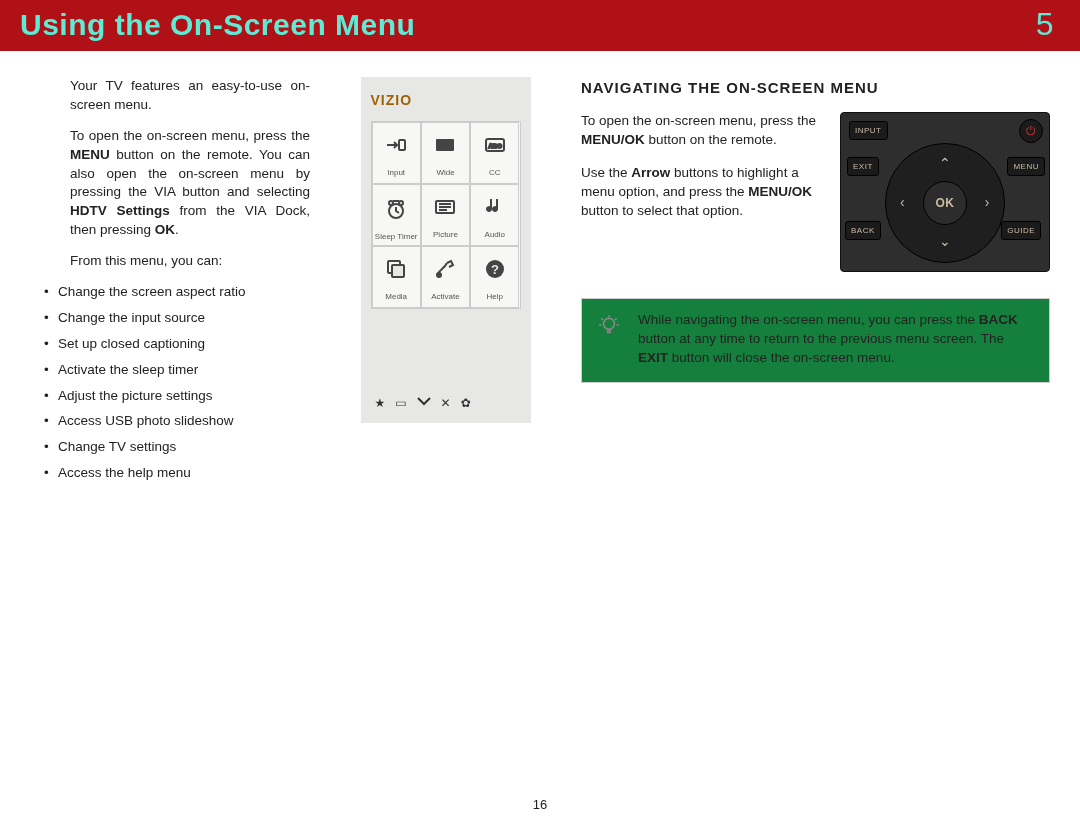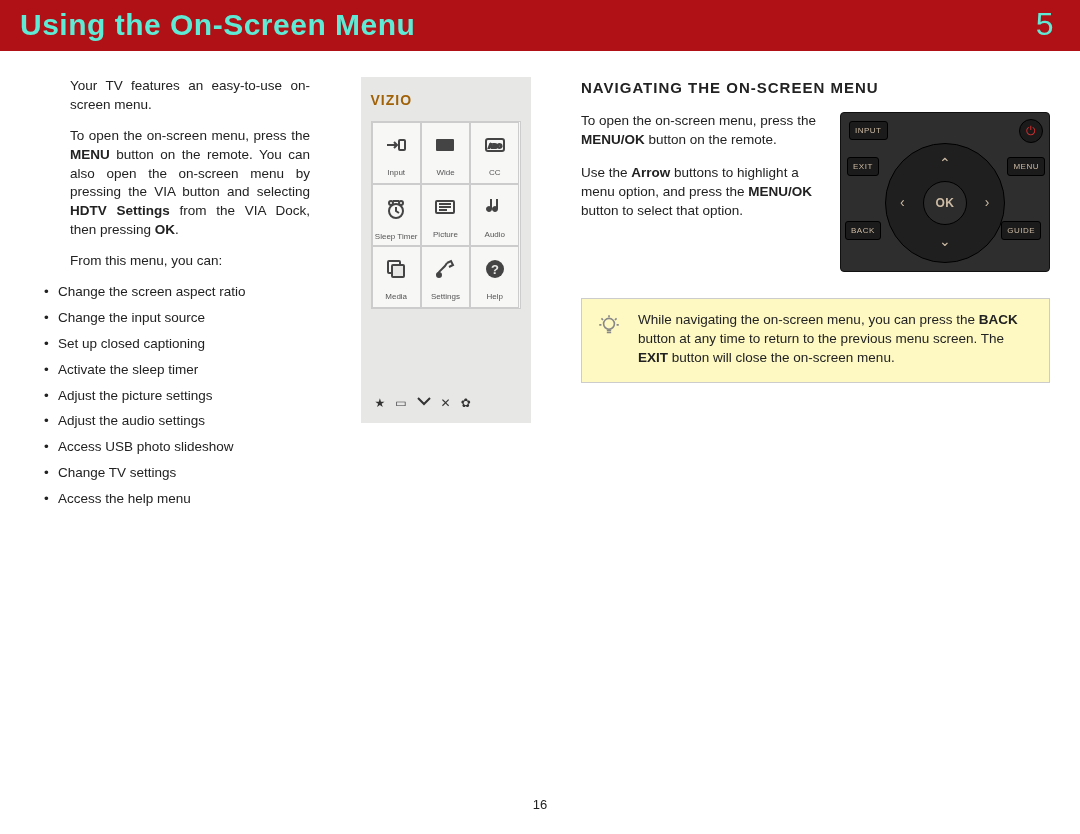--- a/index.html
+++ b/index.html
@@ -144,21 +144,21 @@
     font-size: 12px; color:#cdbba4; font-weight:600;
   }
   .remote .arr { position:absolute; color:#cdbba4; font-size:14px; }
   .remote .up    { top: 10px;  left: 50%; transform:translateX(-50%);}
   .remote .down  { bottom: 10px; left: 50%; transform:translateX(-50%);}
   .remote .l     { left: 14px;  top: 50%;  transform:translateY(-50%);}
   .remote .r     { right: 14px; top: 50%;  transform:translateY(-50%);}
 
   .tipbox {
     border: 1px solid #ccc;
-    background: #fef9c3;
+    background: #15803d;
     padding: 12px 16px 14px 56px;
     position: relative;
     font-size: 13.5px;
     line-height: 1.4;
   }
   .tipbox .bulb {
     position: absolute;
     left: 14px; top: 14px;
     width: 26px; height: 26px;
   }
@@ -183,21 +183,20 @@
     <p>
       <span>To open the on-screen menu, press the </span><span class="bold">MENU</span><span> button on the remote. You can also open the on-screen menu by pressing the VIA button and selecting </span><span class="bold">HDTV Settings</span><span> from the VIA Dock, then pressing </span><span class="bold">OK</span><span>.</span>
     </p>
     <p>From this menu, you can:</p>
     <ul>
       <li>Change the screen aspect ratio</li>
       <li>Change the input source</li>
       <li>Set up closed captioning</li>
       <li>Activate the sleep timer</li>
       <li>Adjust the picture settings</li>
-      <li>Adjust the audio settings</li>
       <li>Access USB photo slideshow</li>
       <li>Change TV settings</li>
       <li>Access the help menu</li>
     </ul>
   </div>
 
   <div class="col col-mid">
     <div class="vizio">
       <div class="vizio-logo">VIZIO</div>
       <div class="vizio-grid">
@@ -267,21 +266,21 @@
           <span>Media</span>
         </div>
         <div class="vcell">
           <span class="ic">
             <svg viewBox="0 0 24 24" fill="none" stroke="#444" stroke-width="2">
                 <path d="M4 18c3-6 7-6 10-12"></path>
                 <path d="M14 6l4-2 2 4-4 2"></path>
                 <circle cx="6" cy="18" r="2" fill="#444"></circle>
               </svg>
           </span>
-          <span>Settings</span>
+          <span>Activate</span>
         </div>
         <div class="vcell">
           <span class="ic">
             <svg viewBox="0 0 24 24" fill="#444">
                 <circle cx="12" cy="12" r="9"></circle>
                 <text x="12" y="17" text-anchor="middle" font-size="13" fill="#e7e7e6" font-family="Arial" font-weight="bold">?</text>
               </svg>
           </span>
           <span>Help</span>
         </div>

